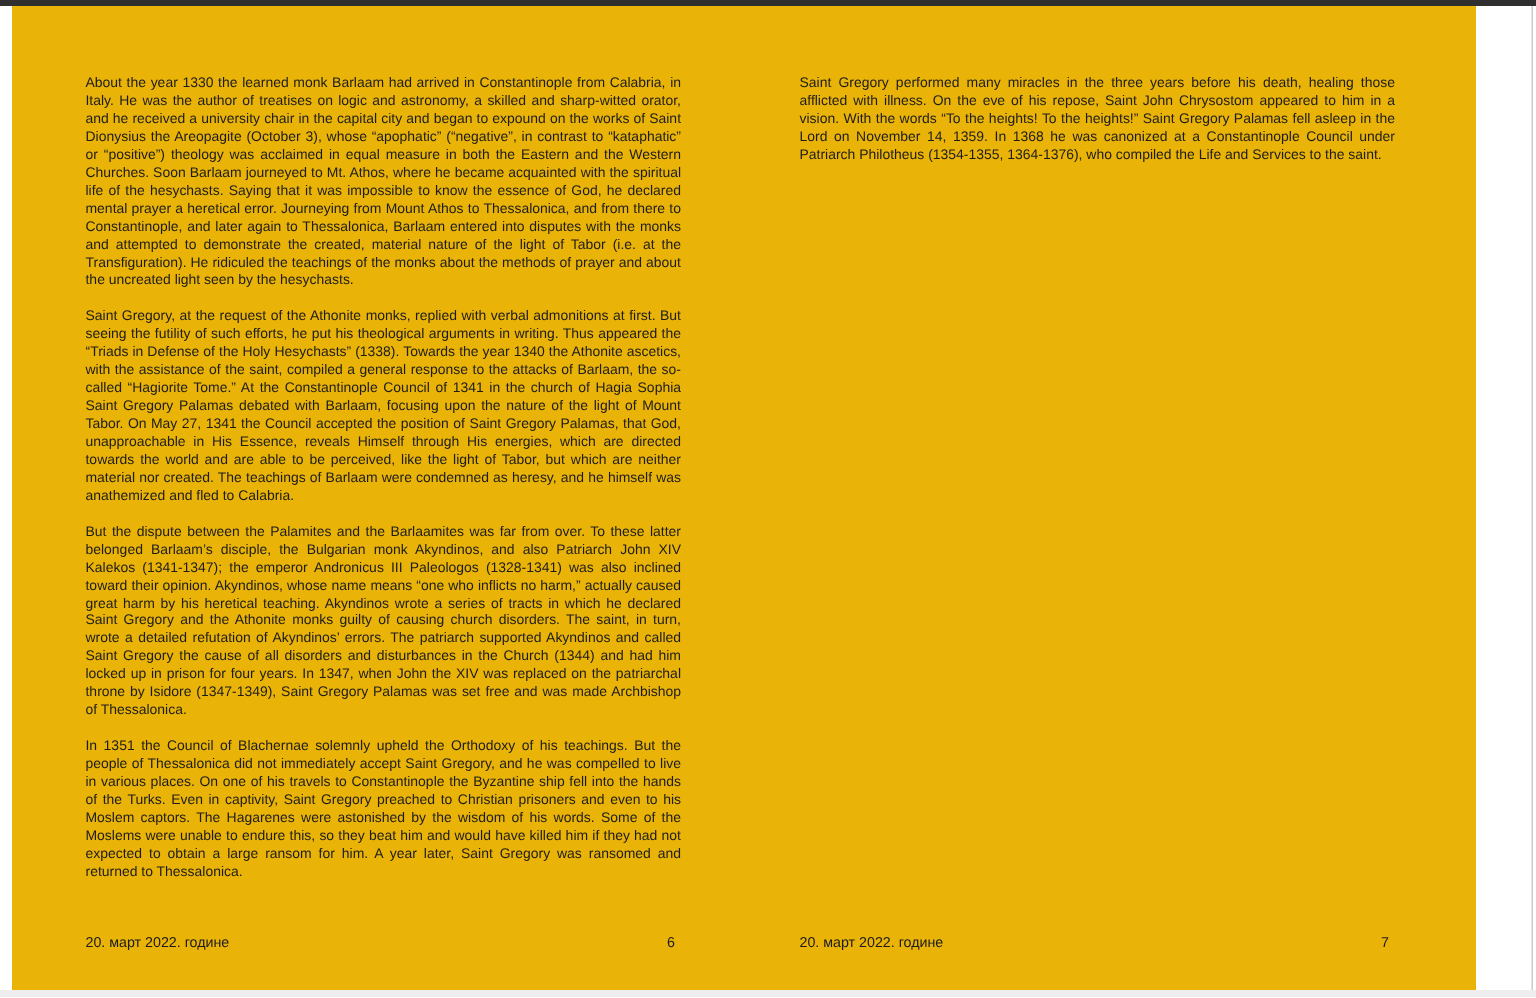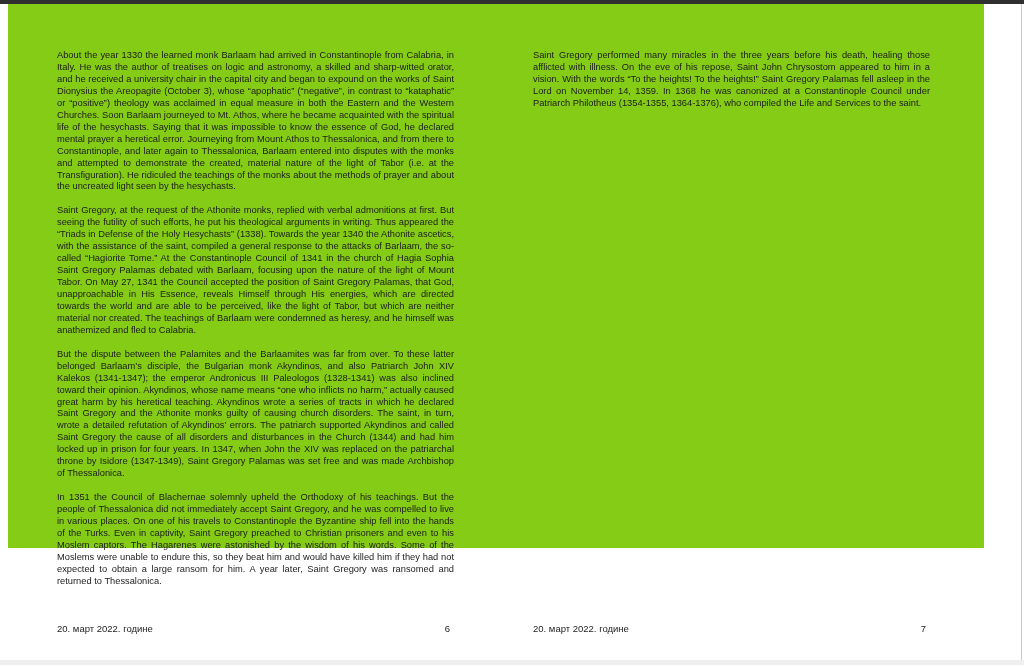--- a/index.html
+++ b/index.html
@@ -36,22 +36,22 @@
   .bottom-strip {
     position: absolute;
     left: 0; bottom: 0;
     width: 1024px; height: 5px;
     background: #eeeeee;
   }
   .page {
     position: absolute;
     top: 4px;
     width: 500px;
-    height: 544px;
-    background: #84cc16;
+    height: 656px;
+    background: #eab308;
   }
   .page-1 { left: 8px; }
   .page-2 { left: 484px; }
   .page-body {
     position: absolute;
     left: 49px;
     top: 46px;
     width: 397px;
     color: #1c1c1c;
     font-size: 9.3px;

